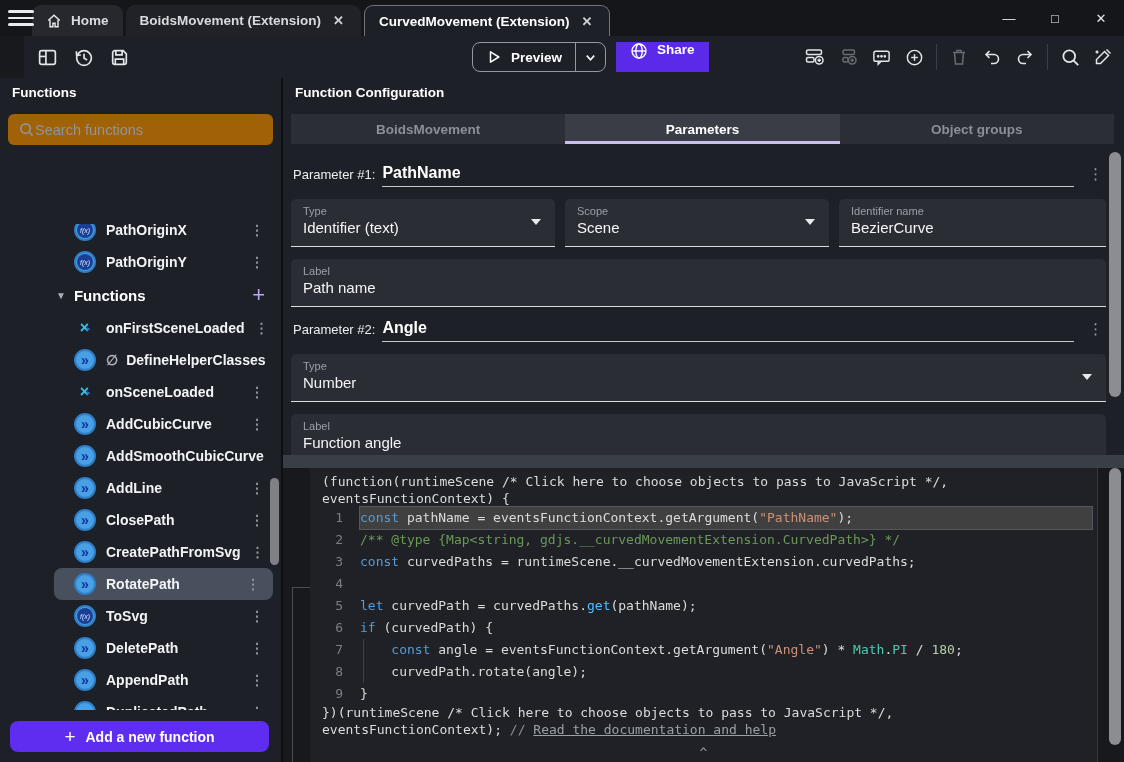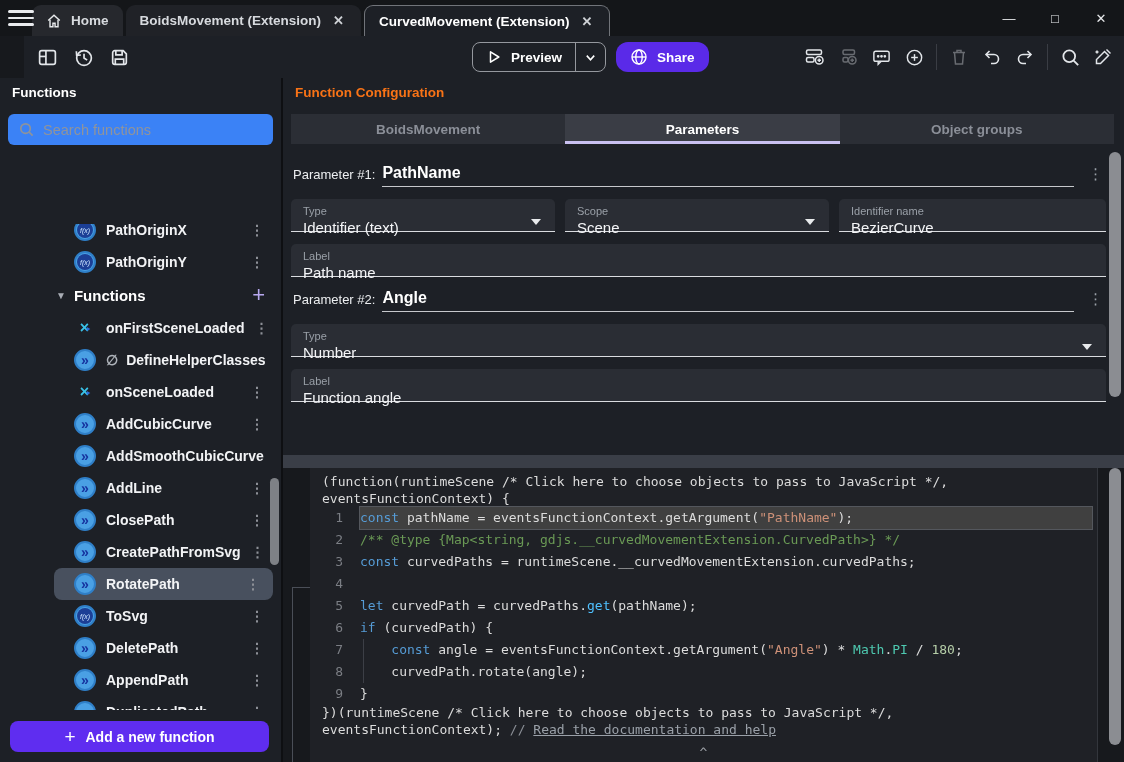--- a/index.html
+++ b/index.html
@@ -24,33 +24,33 @@
   
   .toolbar { height:42px; background:#1d2026; position:relative; flex:none;margin-left:24px; }
   .tb-left { position:absolute; left:12px; top:0; height:42px; display:flex; align-items:center; gap:14px; }
   .tbicon { width:22px; height:22px; color:#e3e6ea; display:flex; align-items:center; justify-content:center; cursor:pointer; }
   .tbicon.dim { opacity:.38; }
   .tb-center { position:absolute; left:448px; top:6px; display:flex; align-items:center; }
   .preview { height:30px; border:1px solid #95989e; border-radius:8px; display:flex; align-items:center; color:#fff; }
   .preview .pmain { display:flex; align-items:center; gap:9px; padding:0 13px; font-size:13.5px; font-weight:700; cursor:pointer; }
   .preview .pdiv { width:1px; height:30px; background:#95989e; }
   .preview .pdd { padding:0 8px; cursor:pointer; display:flex; align-items:center; }
-  .share { height:30px; margin-left:10px; background:#5a2ae8; border-radius:12px; display:flex; align-items:center;
+  .share { height:30px; margin-left:10px; background:#5a2ae8; border-radius:0; display:flex; 
     gap:9px; padding:0 14px; color:#fff; font-size:13.5px; font-weight:700; cursor:pointer; }
   .tb-right { position:absolute; right:10px; top:0; height:42px; display:flex; align-items:center; gap:11px; }
   .vdiv { width:1px; height:26px; background:#3a3d44; }
 
   
   .content { flex:1; display:flex; min-height:0; }
 
   
   .sidebar { width:283px; background:#1d2026; border-right:2px solid #0e0f12; position:relative; flex:none; }
   .sb-title { height:28px; display:flex; align-items:center; padding-left:12px; color:#fff; font-size:13.5px; font-weight:700; }
   .sb-search { padding:8px; }
-  .sb-search .box { height:31px; background:#3b82f6; border-radius:6px; display:flex; align-items:center; padding:0 10px; gap:8px; }
+  .sb-search .box { height:31px; background:#a16207; border-radius:6px; display:flex; align-items:center; padding:0 10px; }
   .sb-search input { flex:1; background:transparent; border:none; outline:none; color:#e8eaec; font-size:14.5px;
     font-family:"Liberation Sans", sans-serif; }
   .sb-search input::placeholder { color:#90949b; }
   .sb-list { position:absolute; top:146px; bottom:52px; left:0; right:4px; overflow:hidden;padding-left:48px; }
   .sb-list-inner { margin-top:-10px; }
   .srow { height:32px; display:flex; align-items:center; gap:10px; padding:0 12px 0 26px; color:#f2f3f5;
     font-size:14px; font-weight:600; cursor:pointer; position:relative; }
   .srow .dots { margin-left:auto; color:#8d9097; font-size:14px; letter-spacing:1px; }
   .srow.selected { background:#48505e; border-radius:8px; margin:0 4px 0 6px; padding-left:20px; }
   .srow .nullpfx { color:#aeb3ba; font-size:14px; margin-right:-2px; }
@@ -66,34 +66,34 @@
   .ic-life { width:22px; height:22px; flex:none; display:flex; align-items:center; justify-content:center;
     color:#39c2e8; font-weight:800; font-size:16px; }
   .ic-life i { color:#2d6fe0; font-style:normal; font-size:11px; margin-left:-3px; }
   .sb-scroll { position:absolute; right:2px; width:9px; border-radius:5px; background:#7e8186; }
   .addbtn { position:absolute; left:10px; right:12px; bottom:10px; height:31px; background:#5f2df0; border-radius:8px;
     display:flex; align-items:center; justify-content:center; gap:10px; color:#fff; font-size:14px; font-weight:700; cursor:pointer; }
   .addbtn .p { font-size:19px; font-weight:400; }
 
   
   .main { flex:1; background:#1d2026; position:relative; min-width:0; }
-  .m-title { height:28px; display:flex; align-items:center; padding-left:12px; color:#f97316; font-size:13.5px; font-weight:700; }
+  .m-title { height:28px; display:flex; align-items:center; padding-left:12px; color:#ffffff; font-size:13.5px; font-weight:700; }
   .m-tabs { margin:8px 10px 0 8px; height:30px; background:#2b2e35; display:flex; }
   .mtab { flex:1; display:flex; align-items:center; justify-content:center; color:#8b8f98; font-size:13.5px;
     font-weight:700; position:relative; cursor:pointer; }
   .mtab.active { background:#3a3d45; color:#fff; }
   .mtab.active:after { content:""; position:absolute; left:0; right:0; bottom:0; height:3px; background:#c9c0f0; }
   .params { position:absolute; top:70px; left:0; right:18px; height:307px; overflow:hidden; padding:8px 0 0 8px; }
   .pheader { display:flex; align-items:flex-end; margin:8px 2px 12px 2px; }
   .pheader .plabel { color:#eceef0; font-size:13px; padding-bottom:5px; white-space:nowrap; }
   .pheader .pname { color:#fff; font-size:16px; font-weight:600; margin-left:7px; flex:1;
     border-bottom:1px solid #c6c8cc; padding-bottom:4px; }
   .pheader .dots { color:#9aa0a8; font-size:15px; margin-left:14px; padding-bottom:4px; cursor:pointer; letter-spacing:1px; }
   .frow { display:flex; gap:10px; margin-bottom:12px; }
-  .field { background:#2a2d34; border-radius:5px 5px 0 0; border-bottom:1.5px solid #dadce0; height:33px;
+  .field { background:#2a2d34; border-radius:5px 5px 0 0; border-bottom:1.5px solid #dadce0; height:48px;
     padding:6px 12px 0 12px; position:relative; cursor:pointer; }
   .field .flabel { color:#9aa0a8; font-size:11px; }
   .field .fvalue { color:#f4f5f7; font-size:15px; margin-top:2px; white-space:nowrap; }
   .field .caret { position:absolute; right:14px; top:20px; width:0; height:0; border-left:5.5px solid transparent;
     border-right:5.5px solid transparent; border-top:6px solid #e8eaec; }
   .params-scroll, .code-scroll { position:absolute; width:12px; right:3px; border-radius:6px; background:#8b8d92; }
 
   
   .codesec { position:absolute; left:0; right:0; top:377px; bottom:0; background:#17191d; }
   .codestrip { height:13px; background:#3a3e47; }

